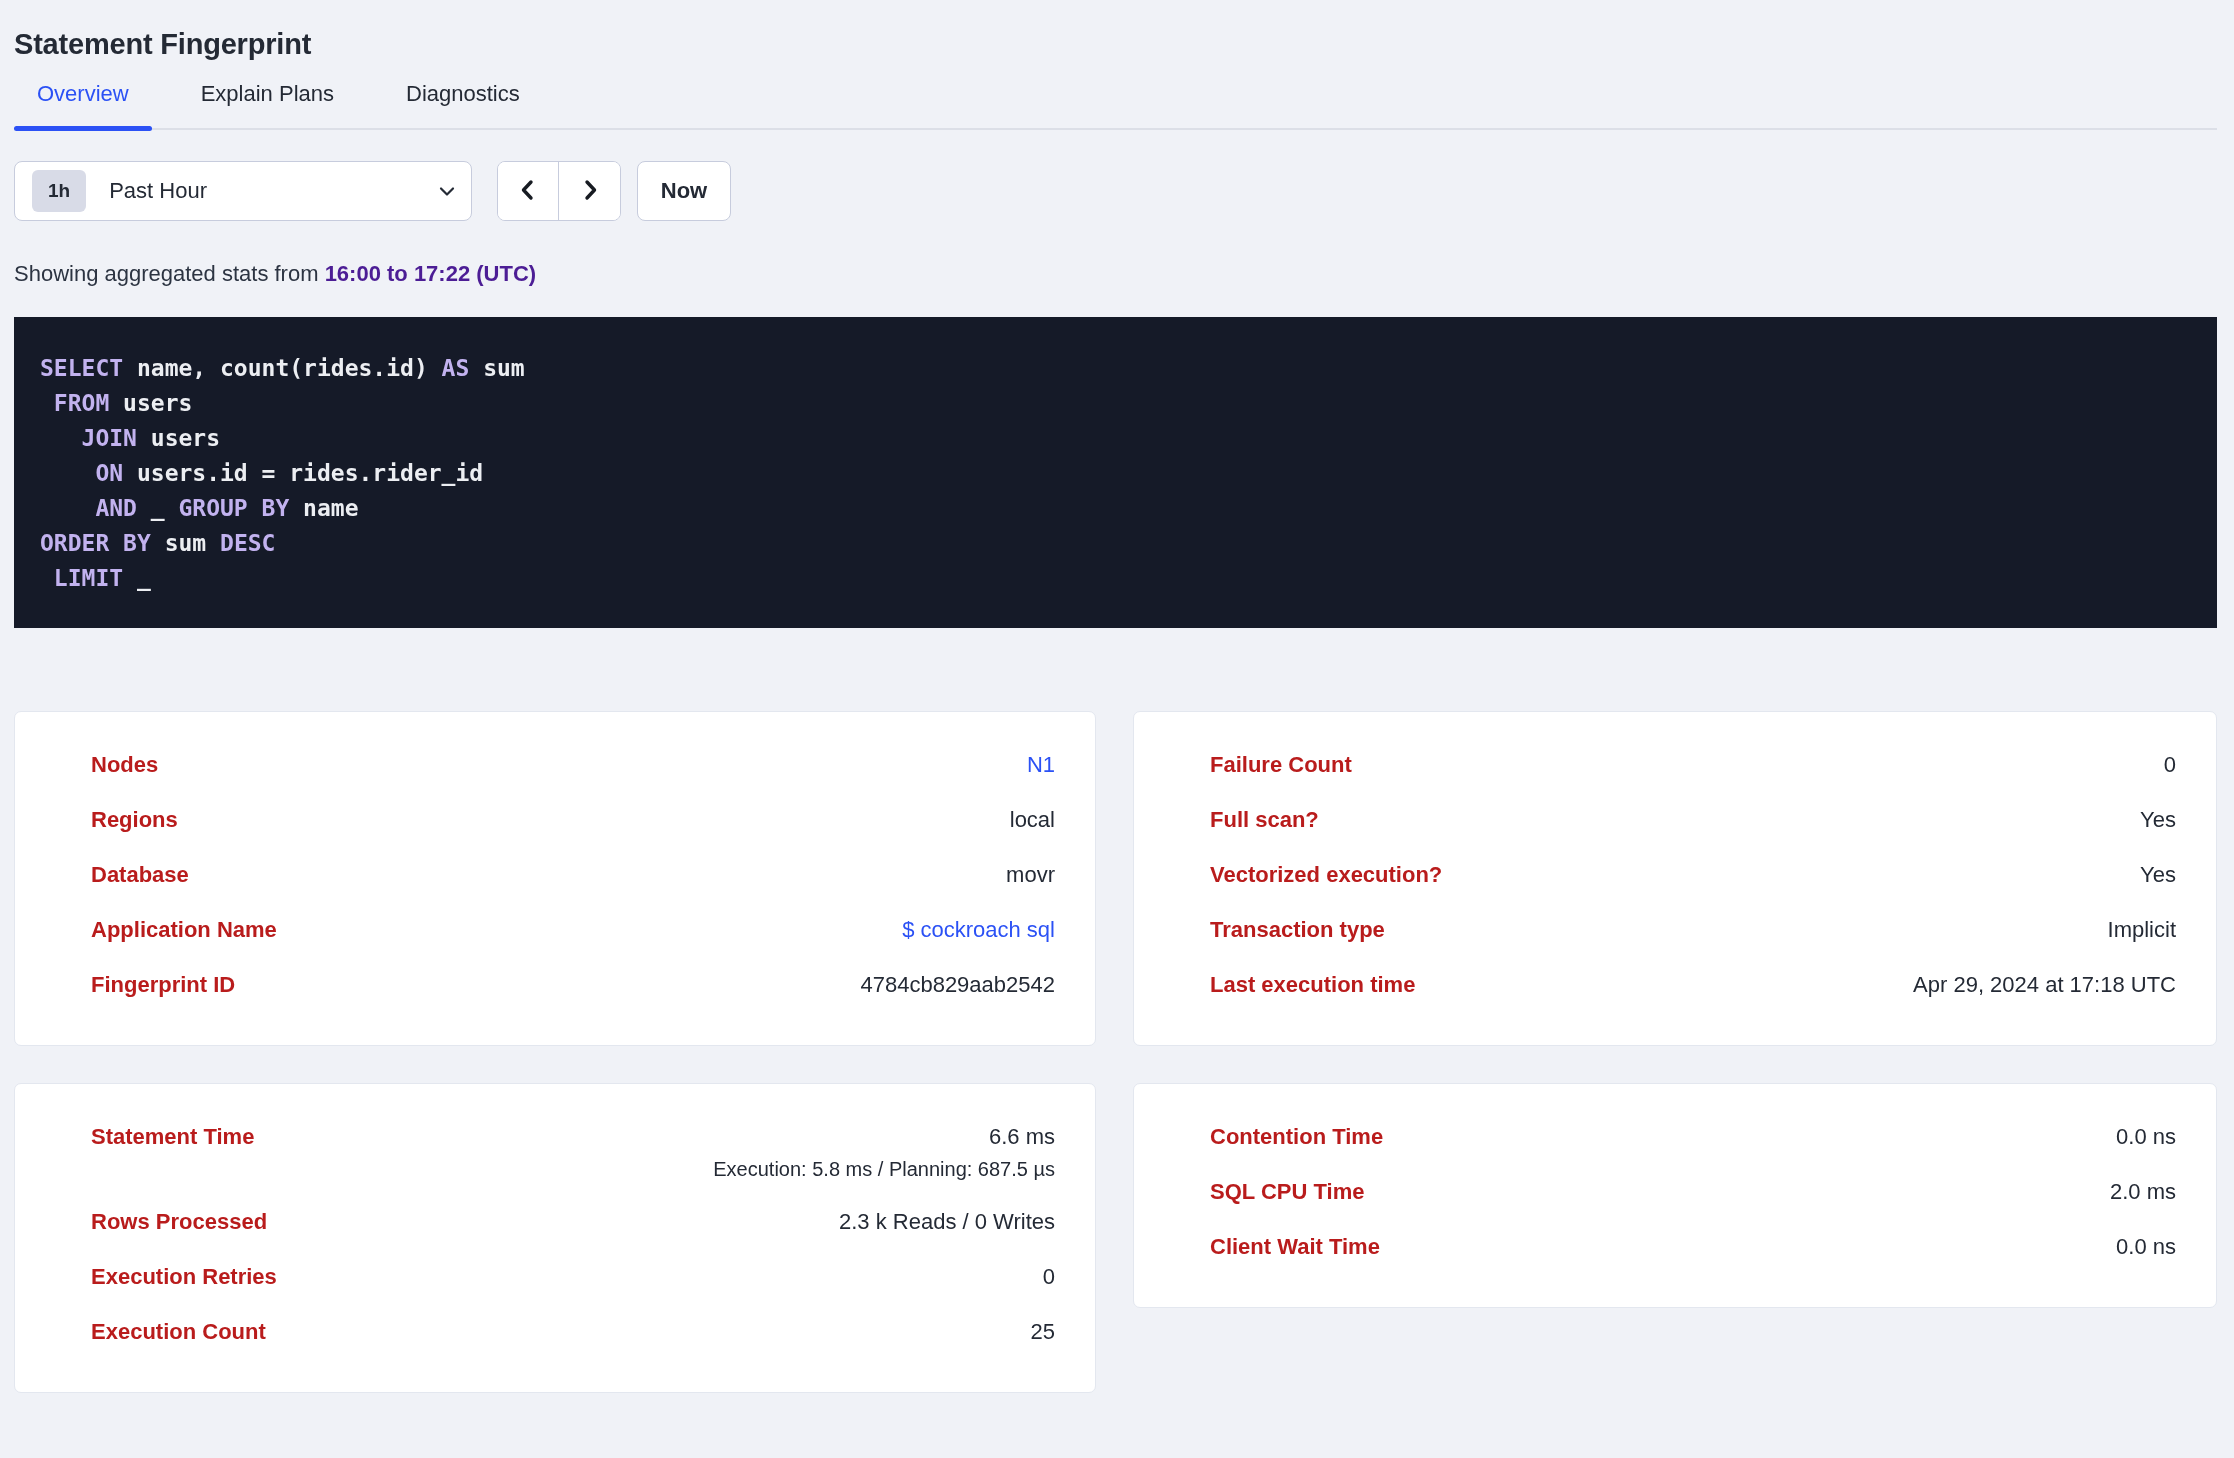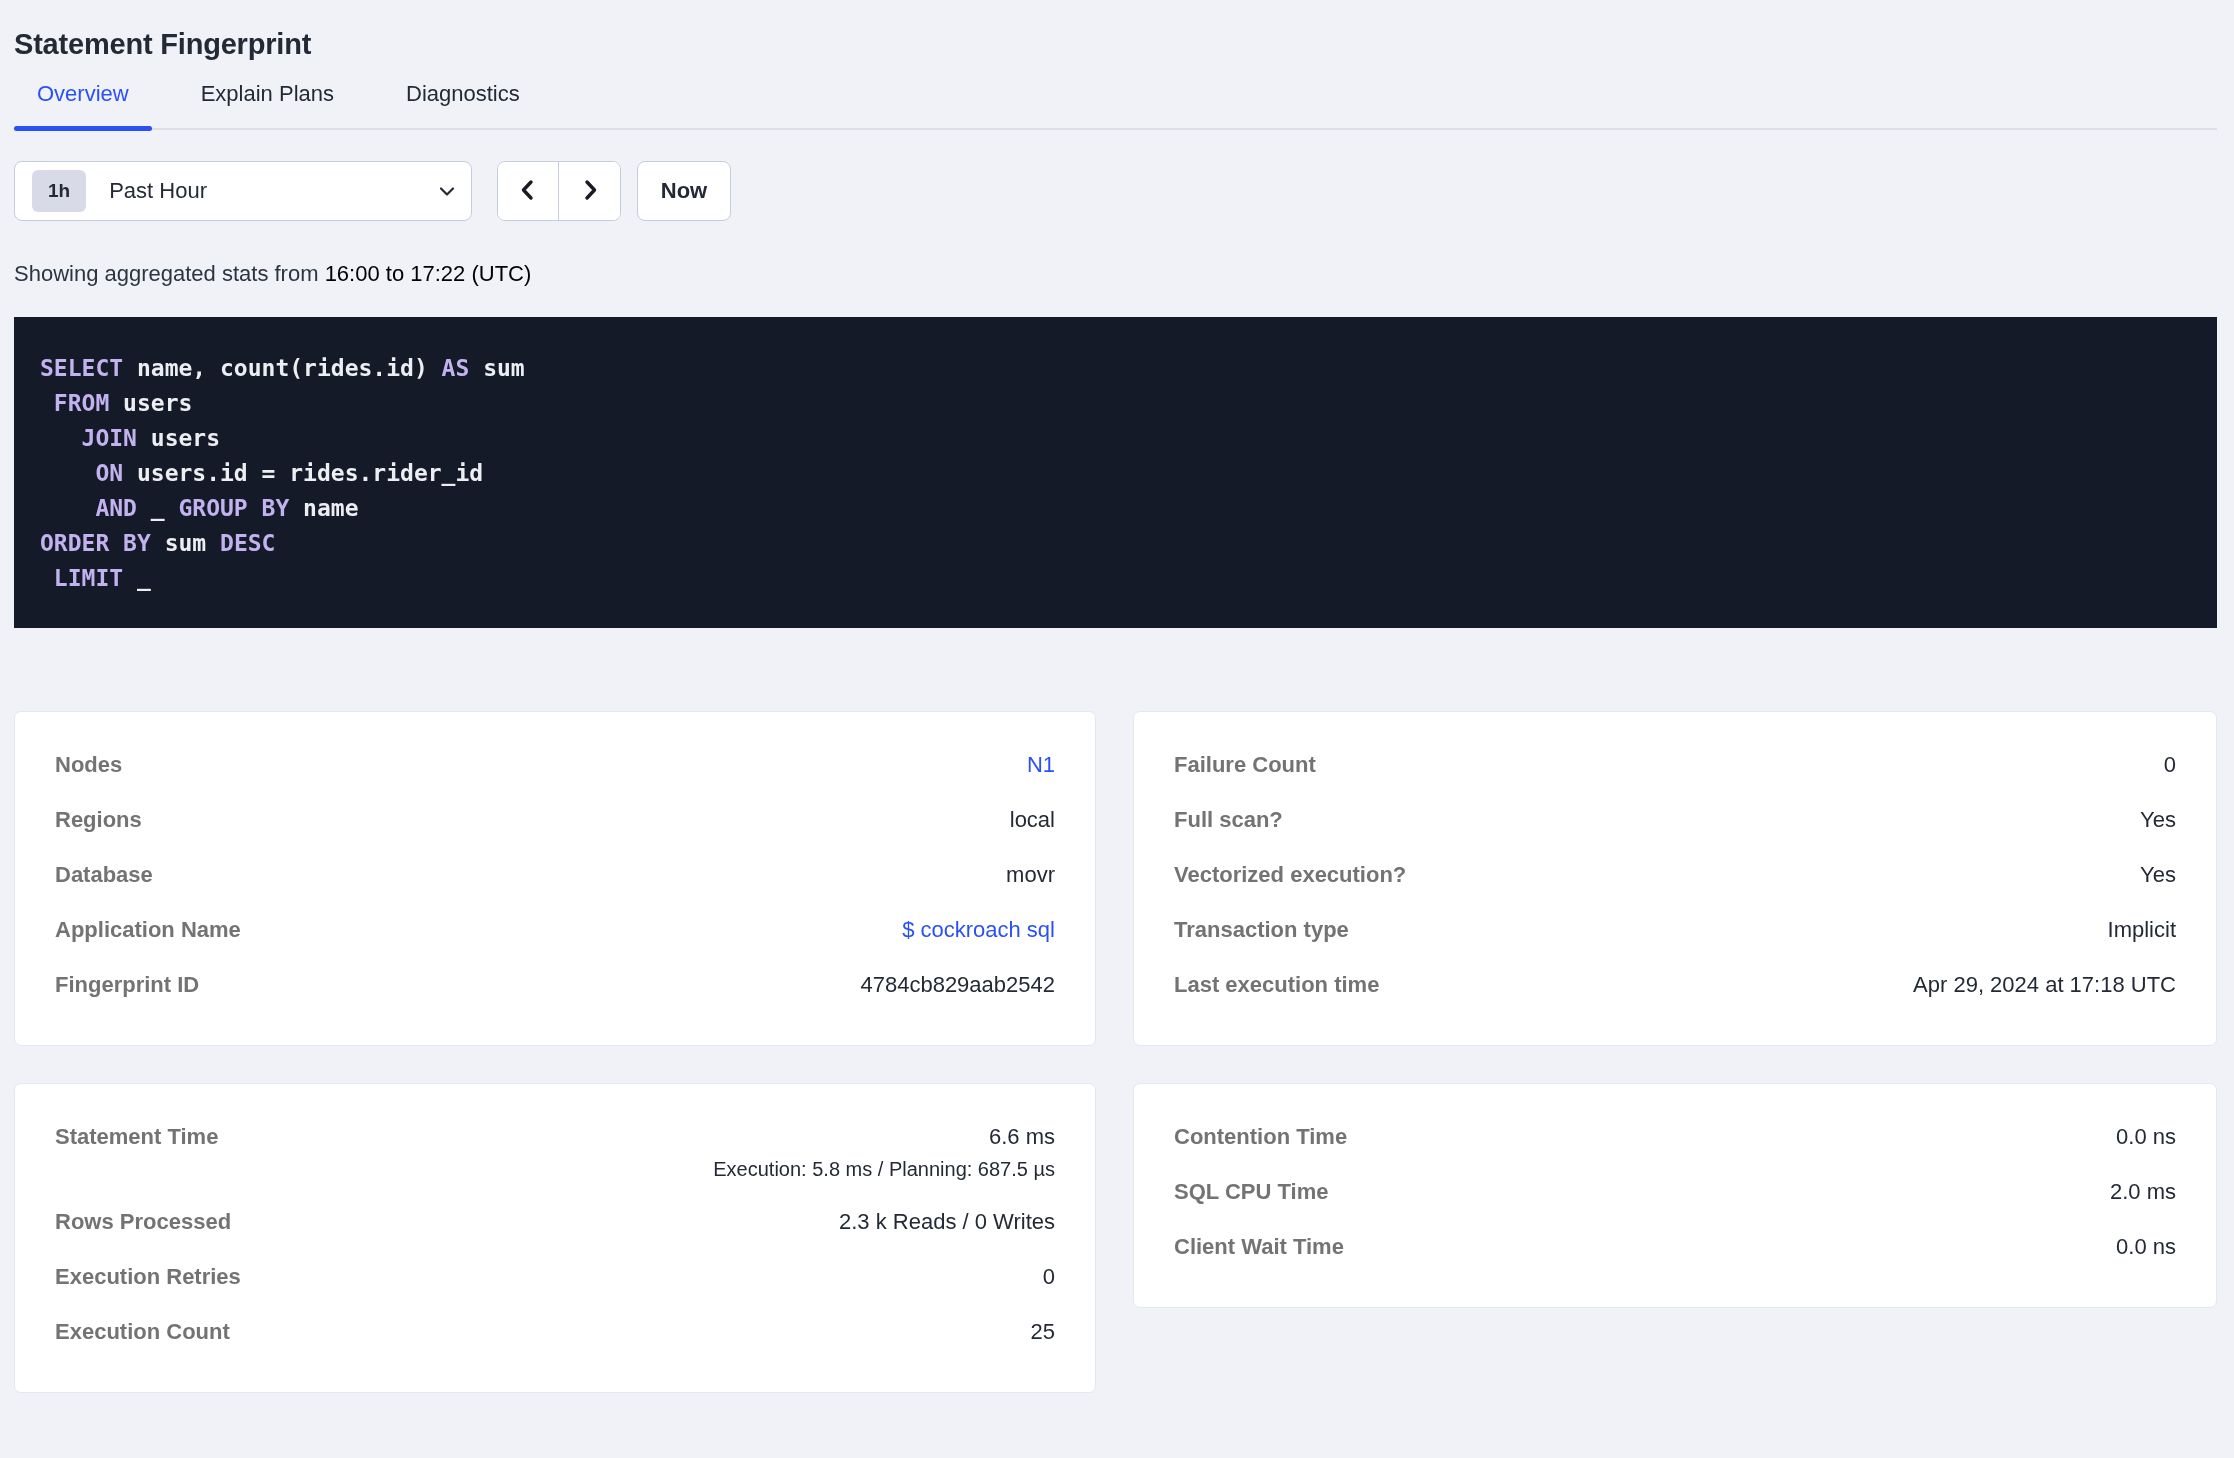--- a/index.html
+++ b/index.html
@@ -74,21 +74,21 @@
   .now-btn {
     margin-left: 16px; width: 94px; height: 60px;
     background: #fff; border: 1px solid #c7ccdd; border-radius: 8px;
     font-family: "Liberation Sans", sans-serif;
     font-size: 22px; font-weight: 700; color: #242a35;
     cursor: pointer;
   }
 
   
   .stats-line { margin: 40px 0 0 0; font-size: 22px; color: #2c3442; }
-  .stats-line strong { color: #000000; font-weight: 400; }
+  .stats-line strong { color: #4c1d95; font-weight: 700; }
 
   
   .sql-box {
     margin-top: 30px;
     background: #151a28;
     border-radius: 0;
     padding: 34px 30px 32px 26px;
     font-family: "DejaVu Sans Mono", monospace;
     font-size: 23px; font-weight: 700; line-height: 35px;
     color: #eceef2;
@@ -107,21 +107,21 @@
   .card {
     background: #fff;
     border: 1px solid #e3e7ef;
     border-radius: 7px;
     padding: 26px 40px 32px 40px;
   }
   .kv-row {
     display: flex; justify-content: space-between; align-items: flex-start;
     min-height: 55px; padding-top: 11px;
   }
-  .kv-label { font-weight: 700; font-size: 22px; line-height: 32px; color: #737373; }
+  .kv-label { font-weight: 700; font-size: 22px; line-height: 32px; color: #b91c1c; margin-left: 36px; }
   .kv-right { text-align: right; }
   .kv-value { font-size: 22px; line-height: 32px; color: #242a35; }
   .kv-value.link { color: #2b51f5; cursor: pointer; }
   .kv-sub { font-size: 20px; line-height: 27px; color: #242a35; margin: 3px 0 12px 0; }
 </style>
 </head>
 <body>
 
 <div class="wrap">
 

